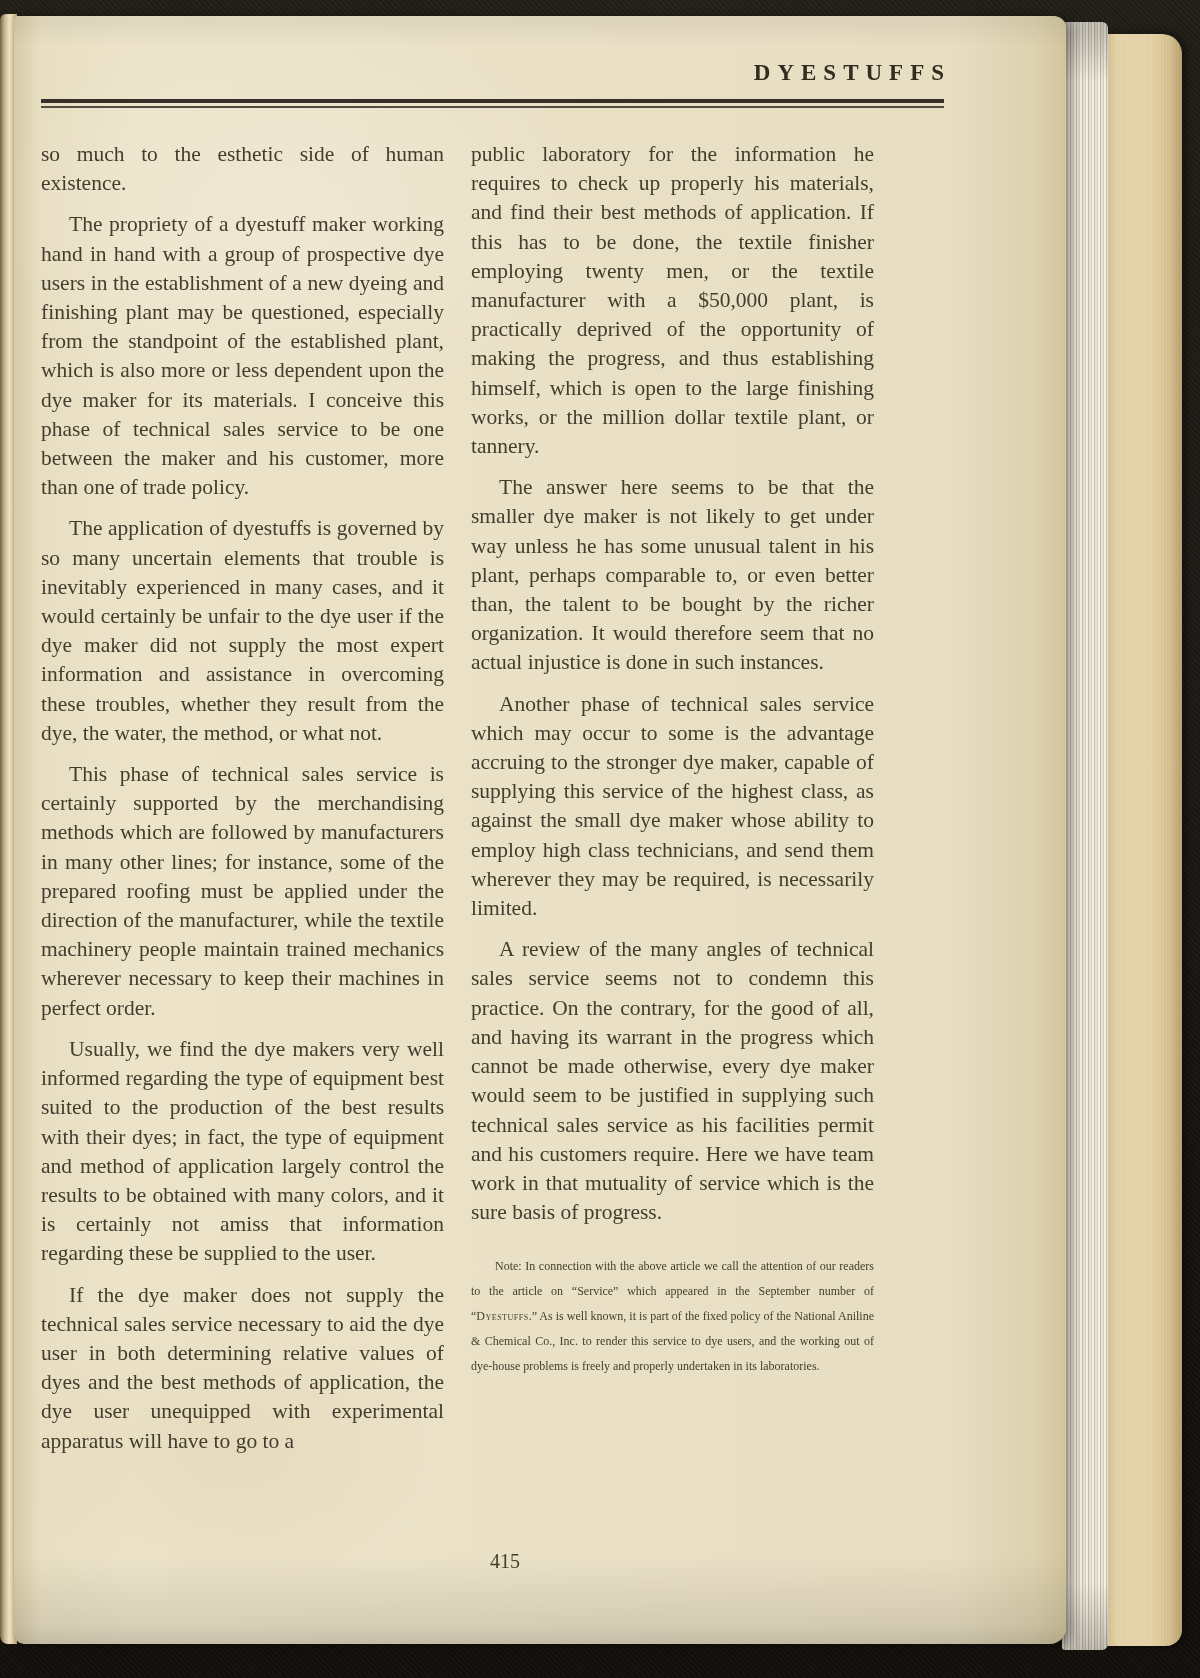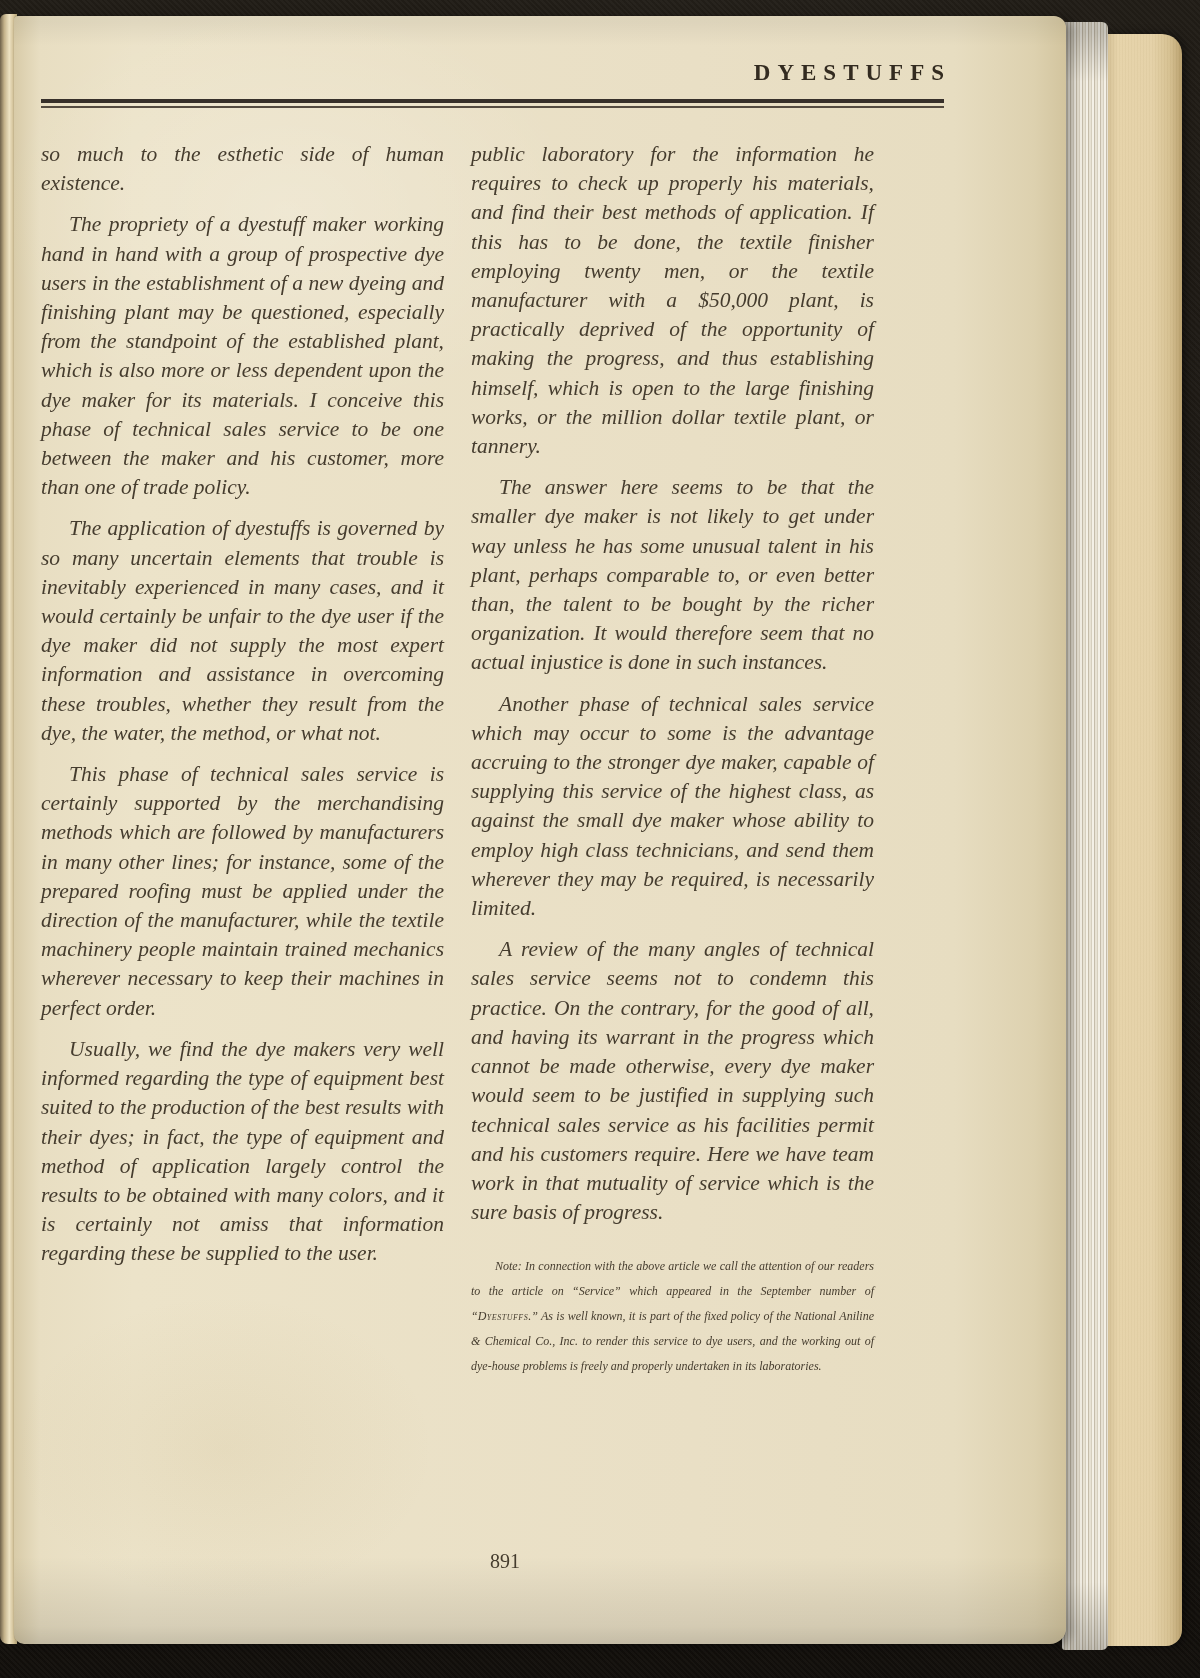--- a/index.html
+++ b/index.html
@@ -47,21 +47,21 @@
     box-shadow:0 0 1px rgba(0,0,0,0.4), 6px 2px 12px rgba(0,0,0,0.35);
   }
   .content{position:absolute;left:27px;top:44px;width:903px;}
   .running-head{text-align:right;margin-right:-7px;}
   .title{
     font-size:23px;font-weight:bold;letter-spacing:7px;color:#332b20;
   }
   .rule-thick{height:4px;background:#37302a;margin-top:13px;}
   .rule-thin{height:2px;background:#544b40;margin-top:3px;}
   .columns{display:flex;gap:27px;margin-top:32px;color:#453c2e;}
-  .col{width:403px;font-size:21.5px;line-height:29.2px;text-align:justify;font-style:italic;}
+  .col{width:403px;font-size:21.5px;line-height:29.2px;text-align:justify;}
   .col p{margin:0 0 12px 0;text-indent:28px;}
   .col p.flush{text-indent:0;}
   p.note{
     margin-top:27px;font-size:12px;line-height:24.8px;text-indent:24px;
     margin-bottom:0;
   }
   .sc{font-variant:small-caps;letter-spacing:0.5px;}
   .page-number{
     position:absolute;left:436px;top:1534px;width:110px;text-align:center;
     font-size:20px;color:#453c2e;
@@ -84,27 +84,28 @@
       <div class="rule-thick"></div>
       <div class="rule-thin"></div>
 
       <div class="columns">
         <div class="col">
           <p class="flush">so much to the esthetic side of human existence.</p>
           <p>The propriety of a dyestuff maker working hand in hand with a group of prospective dye users in the establishment of a new dyeing and finishing plant may be questioned, especially from the standpoint of the established plant, which is also more or less dependent upon the dye maker for its materials.  I conceive this phase of technical sales service to be one between the maker and his customer, more than one of trade policy.</p>
           <p>The application of dyestuffs is governed by so many uncertain elements that trouble is inevitably experienced in many cases, and it would certainly be unfair to the dye user if the dye maker did not supply the most expert information and assistance in overcoming these troubles, whether they result from the dye, the water, the method, or what not.</p>
           <p>This phase of technical sales service is certainly supported by the merchandising methods which are followed by manufacturers in many other lines; for instance, some of the prepared roofing must be applied under the direction of the manufacturer, while the textile machinery people maintain trained mechanics wherever necessary to keep their machines in perfect order.</p>
           <p>Usually, we find the dye makers very well informed regarding the type of equipment best suited to the production of the best results with their dyes; in fact, the type of equipment and method of application largely control the results to be obtained with many colors, and it is certainly not amiss that information regarding these be supplied to the user.</p>
+          <p>If the dye maker does not supply the technical sales service necessary to aid the dye user in both determining relative values of dyes and the best methods of application, the dye user unequipped with experimental apparatus will have to go to a</p>
         </div>
 
         <div class="col">
           <p class="flush">public laboratory for the information he requires to check up properly his materials, and find their best methods of application. If this has to be done, the textile finisher employing twenty men, or the textile manufacturer with a $50,000 plant, is practically deprived of the opportunity of making the progress, and thus establishing himself, which is open to the large finishing works, or the million dollar textile plant, or tannery.</p>
           <p>The answer here seems to be that the smaller dye maker is not likely to get under way unless he has some unusual talent in his plant, perhaps comparable to, or even better than, the talent to be bought by the richer organization.  It would therefore seem that no actual injustice is done in such instances.</p>
           <p>Another phase of technical sales service which may occur to some is the advantage accruing to the stronger dye maker, capable of supplying this service of the highest class, as against the small dye maker whose ability to employ high class technicians, and send them wherever they may be required, is necessarily limited.</p>
           <p>A review of the many angles of technical sales service seems not to condemn this practice.  On the contrary, for the good of all, and having its warrant in the progress which cannot be made otherwise, every dye maker would seem to be justified in supplying such technical sales service as his facilities permit and his customers require.  Here we have team work in that mutuality of service which is the sure basis of progress.</p>
           <p class="note"><span>Note:  In connection with the above article we call the attention of our readers to the article on “Service” which appeared in the September number of “</span><span class="sc">Dyestuffs</span><span>.”  As is well known, it is part of the fixed policy of the National Aniline &amp; Chemical Co., Inc. to render this service to dye users, and the working out of dye-house problems is freely and properly undertaken in its laboratories.</span></p>
         </div>
       </div>
     </div>
 
-    <div class="page-number">891</div>
+    <div class="page-number">415</div>
   </div>
 </div>
 
 </body></html>

